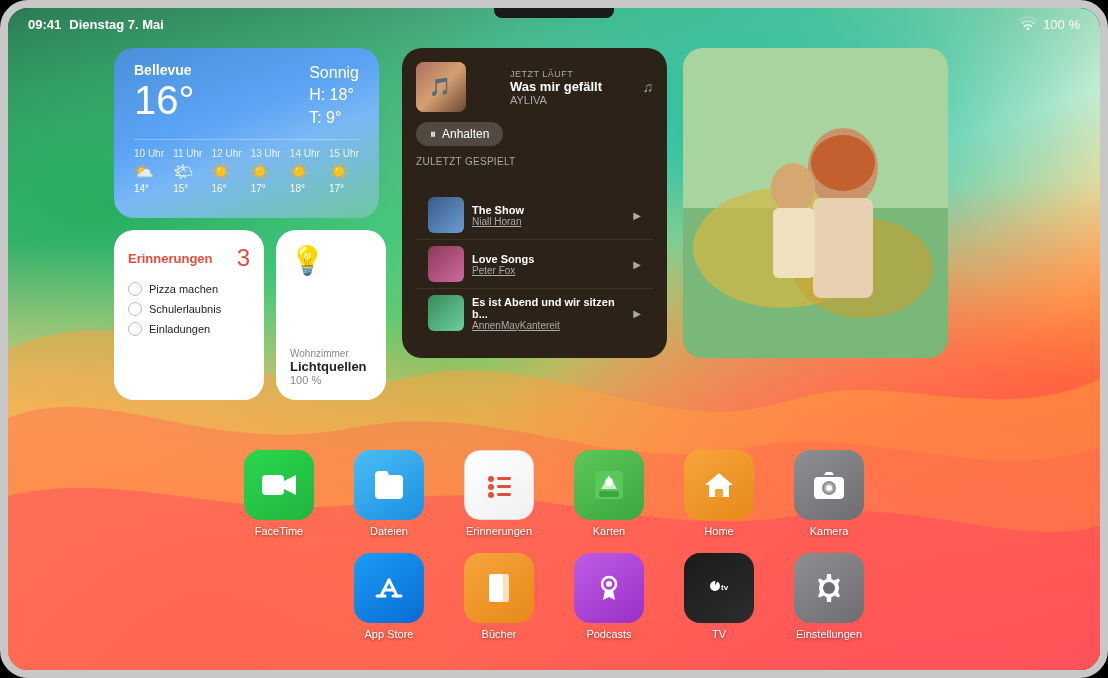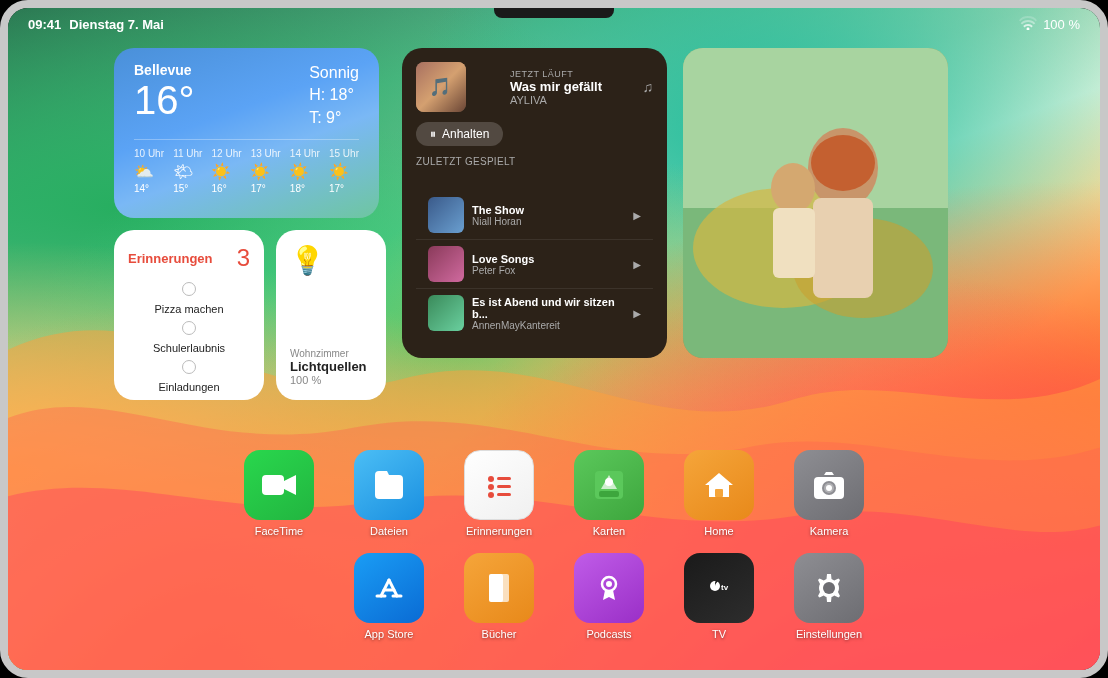--- a/index.html
+++ b/index.html
@@ -185,21 +185,21 @@
       border-radius: 6px;
       flex-shrink: 0;
     }
 
     .track-art-1 { background: linear-gradient(135deg, #3a5a8a, #6a9fd0); }
     .track-art-2 { background: linear-gradient(135deg, #8a3a5a, #d06a9f); }
     .track-art-3 { background: linear-gradient(135deg, #3a8a5a, #6ad09f); }
 
     .track-info { flex: 1; }
     .track-title { font-size: 11px; font-weight: 600; }
-    .track-artist { font-size: 10px; color: #aaa; }
+    .track-artist { font-size: 10px; color: #aaa; text-decoration: underline; }
     .play-icon { color: #aaa; font-size: 10px; }
 
     
     .reminders-widget {
       width: 150px;
       height: 170px;
       background: #fff;
       border-radius: 20px;
       padding: 14px;
       flex-shrink: 0;
@@ -213,21 +213,20 @@
     }
 
     .reminders-title { font-size: 13px; font-weight: 700; color: #e74c3c; }
     .reminders-count { font-size: 24px; font-weight: 300; color: #e74c3c; }
 
     .reminder-item {
       display: flex;
       align-items: center;
       gap: 7px;
       margin: 6px 0;
-      flex-direction: column;
     }
 
     .reminder-circle {
       width: 14px;
       height: 14px;
       border-radius: 50%;
       border: 1.5px solid #bbb;
       flex-shrink: 0;
     }
 

